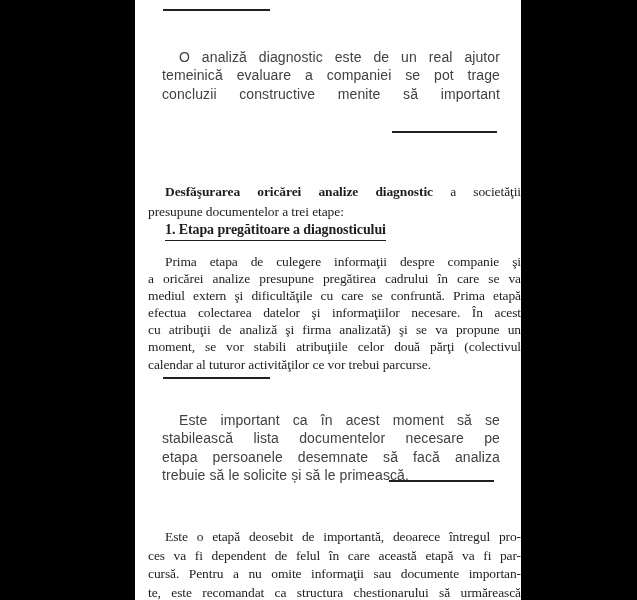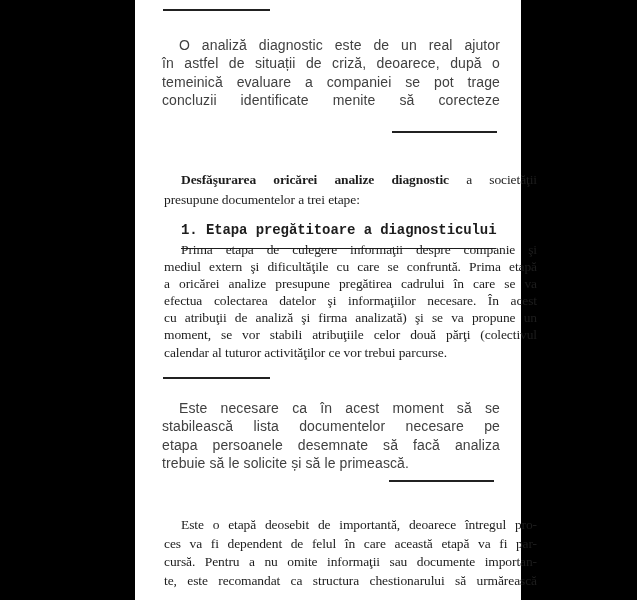--- a/index.html
+++ b/index.html
@@ -25,76 +25,75 @@
     position:absolute; left:27px; width:338px;
     color:#414141;
     font-family:"Liberation Sans", sans-serif;
     font-size:14px; line-height:18.4px;
     letter-spacing:0.1px;
   }
   .callout-1 { top:36px; }
   .callout-2 { top:399px; }
 
   .serif {
-    position:absolute; left:29px; width:373px;
+    position:absolute; left:13px; width:373px;
     color:#1d1d1d;
     font-family:"Liberation Serif", serif;
     font-size:13.5px;
     letter-spacing:-0.1px;
   }
   .intro   { top:170px; line-height:19.5px; }
   .heading { top:221px; line-height:17px; font-weight:bold; text-indent:17px; font-size:14px; }
-  .heading .hu { border-bottom:1.5px solid #1d1d1d; padding-bottom:10px;font-family:Liberation Mono, monospace; }
+  .heading .hu { border-bottom:1.5px solid #1d1d1d; padding-bottom:3px; }
   .body-1  { top:241px; line-height:17.1px; }
   .body-2  { top:516px; line-height:18.6px; }
 
   .j  { text-align:justify; text-align-last:justify; }
   .jl { text-align:justify; text-align-last:left; }
-  .ind { text-indent:17px; }
+  .ind { text-indent:17px;margin-top:12px; }
   .b  { font-weight:bold; }
 </style>
 </head>
 <body>
 
 <div class="page">
 
   <div class="rule rule-top"></div>
 
   <div class="callout callout-1">
     <div class="j ind">O analiză diagnostic este de un real ajutor</div>
-    <div class="j">în astfel de situații de criză, deoarece, după o</div>
     <div class="j">temeinică evaluare a companiei se pot trage</div>
-    <div class="j">concluzii identificate menite să corecteze</div>
+    <div class="j">concluzii constructive menite să important</div>
   </div>
 
   <div class="rule rule-c1-bot"></div>
 
   <div class="serif intro">
     <div class="j ind"><span class="b">Desfăşurarea oricărei analize diagnostic</span><span> a societăţii</span></div>
     <div class="jl">presupune documentelor a trei etape:</div>
   </div>
 
   <div class="serif heading">
     <span class="hu">1. Etapa pregătitoare a diagnosticului</span>
   </div>
 
   <div class="serif body-1">
     <div class="j ind">Prima etapa de culegere informaţii despre companie şi</div>
+    <div class="j">a oricărei analize presupune pregătirea cadrului în care se va</div>
     <div class="j">mediul extern şi dificultăţile cu care se confruntă. Prima etapă</div>
-    <div class="j">a oricărei analize presupune pregătirea cadrului în care se va</div>
     <div class="j">efectua colectarea datelor şi informaţiilor necesare. În acest</div>
     <div class="j">cu atribuţii de analiză şi firma analizată) şi se va propune un</div>
     <div class="j">moment, se vor stabili atribuţiile celor două părţi (colectivul</div>
     <div class="jl">calendar al tuturor activităţilor ce vor trebui parcurse.</div>
   </div>
 
   <div class="rule rule-c2-top"></div>
 
   <div class="callout callout-2">
-    <div class="j ind">Este necesare ca în acest moment să se</div>
+    <div class="j ind">Este important ca în acest moment să se</div>
     <div class="j">stabilească lista documentelor necesare pe</div>
     <div class="j">etapa persoanele desemnate să facă analiza</div>
     <div class="jl">trebuie să le solicite și să le primească.</div>
   </div>
 
   <div class="rule rule-c2-bot"></div>
 
   <div class="serif body-2">
     <div class="j ind">Este o etapă deosebit de importantă, deoarece întregul pro-</div>
     <div class="j">ces va fi dependent de felul în care această etapă va fi par-</div>

